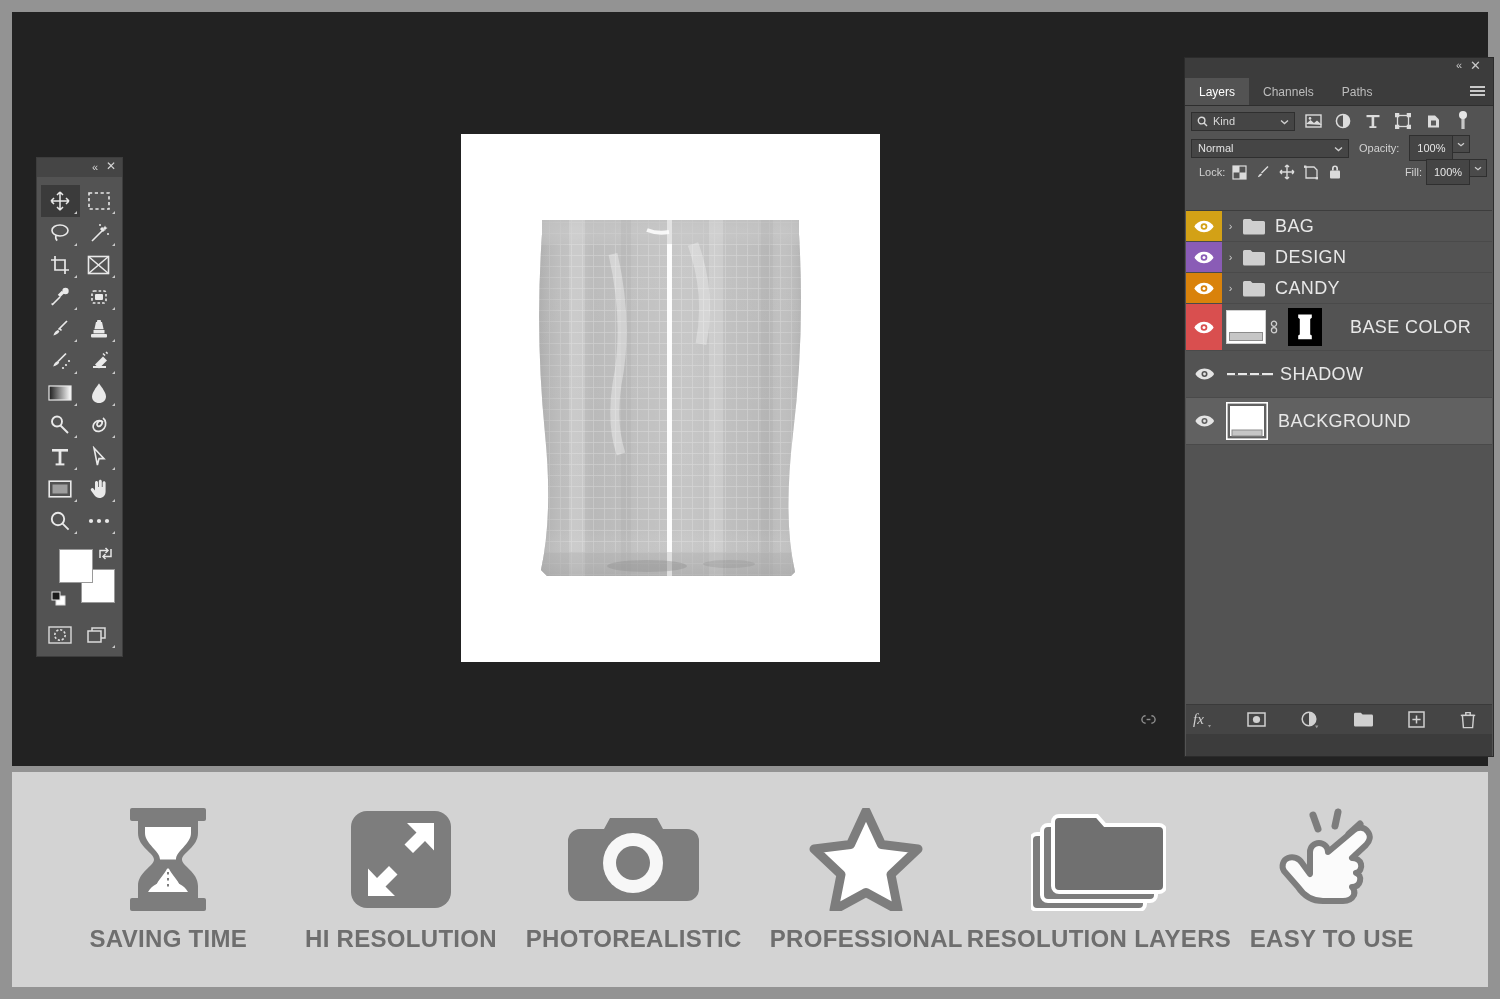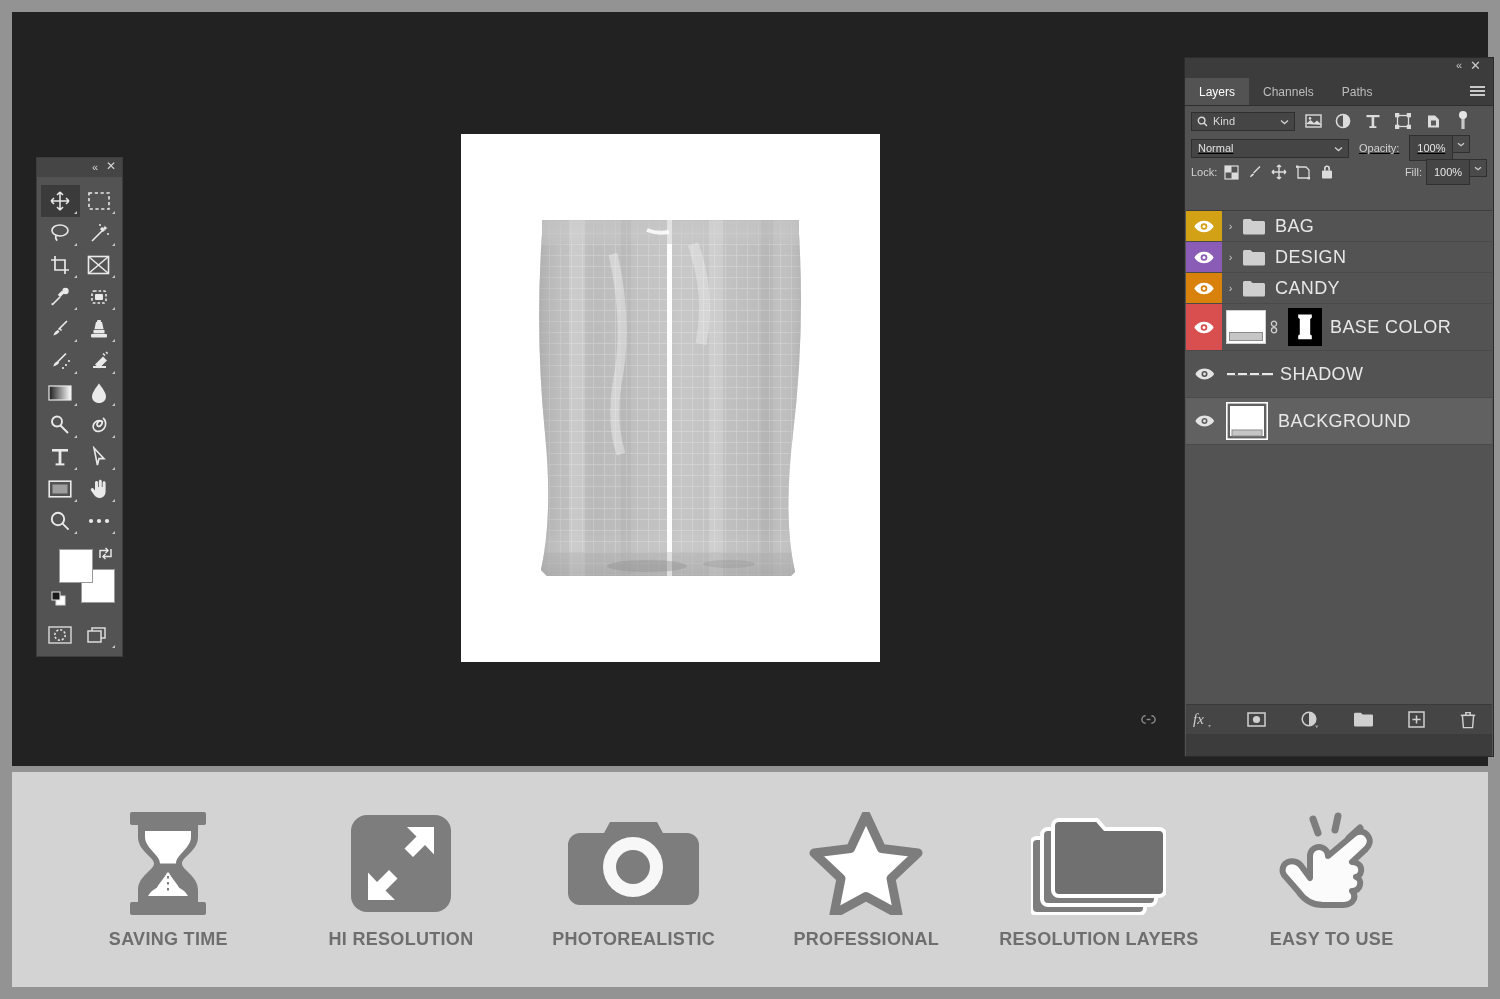--- a/index.html
+++ b/index.html
@@ -98,41 +98,41 @@
   .kind-select{
     width:104px; height:19px; background:#454545; border:1px solid #2f2f2f;
     display:flex; align-items:center; gap:5px; padding:0 5px;
     font-size:11px; color:#d8d8d8; cursor:pointer; position:relative;
   }
   .kind-select .caret{ position:absolute; right:5px; }
   .filt-ico{ width:24px; height:22px; display:flex; align-items:center;
              justify-content:center; cursor:pointer; }
 
   .lp-blend{
-    height:24px; display:flex; align-items:center; padding:0 6px; gap:10px;text-decoration:underline;
+    height:24px; display:flex; align-items:center; padding:0 6px; gap:10px;
   }
   .blend-select{
     width:158px; height:19px; background:#454545; border:1px solid #2f2f2f;
     display:flex; align-items:center; padding:0 6px; font-size:11px;
     color:#e2e2e2; cursor:pointer; position:relative;
   }
   .blend-select .caret{ position:absolute; right:5px; }
   .mini-label{ font-size:11px; color:#d2d2d2; }
   .numfield{
     width:44px; height:26px; background:#454545; border:1px solid #2f2f2f;
     font-size:11px; color:#e6e6e6; display:flex; align-items:center;
     justify-content:center; cursor:text;
   }
   .numcaret{
     width:17px; height:18px; border:1px solid #2f2f2f; border-left:none;
     background:#4a4a4a; display:flex; align-items:center; justify-content:center;
     cursor:pointer;
   }
   .lp-lock{
-    height:24px; display:flex; align-items:center; padding:0 6px; gap:4px;
+    height:24px; display:flex; align-items:center; padding:0 6px; gap:4px;margin-left:8px;
   }
   .lock-ico{ width:20px; height:20px; display:flex; align-items:center;
              justify-content:center; cursor:pointer; }
 
   
   .layer-list{
     position:absolute; left:1px; right:1px; top:104px;
     border-top:1px solid #3d3d3d; background:#535353;
   }
   .layer-row{
@@ -191,21 +191,21 @@
   .feature-bar{
     position:absolute; left:12px; top:772px; width:1476px; height:215px;
     background:#d3d3d3; display:flex; align-items:center; justify-content:space-around;
     padding:0 40px;
   }
   .feature{
     display:flex; flex-direction:column; align-items:center; gap:14px; width:215px;
   }
   .feature-ico{ height:105px; display:flex; align-items:flex-end; justify-content:center; }
   .feature-label{
-    font-size:18px; font-weight:bold; color:#6e6e6e; letter-spacing:.3px;
+    font-size:24px; font-weight:bold; color:#6e6e6e; letter-spacing:.3px;
     white-space:nowrap; text-align:center;
   }
 </style>
 </head>
 <body>
 
 <div id="root">
 
   <div class="workspace">
 
@@ -706,21 +706,21 @@
               <svg width="10" height="18" viewBox="0 0 10 18" fill="none" stroke="#cfcfcf" stroke-width="1.3">
                 <path d="M5 3.2a2.6 2.6 0 1 1 0 5.2 2.6 2.6 0 1 1 0-5.2z"></path>
                 <path d="M5 9.6a2.6 2.6 0 1 1 0 5.2 2.6 2.6 0 1 1 0-5.2z"></path>
               </svg>
             </span>
             <div class="mask-thumb">
               <svg width="20" height="28" viewBox="0 0 20 28">
                 <path d="M3.2 1.4h13.6v3.4l-1.6 1.2v15.4l1.6 1.2v3.6H3.2V22.6l1.6-1.2V6l-1.6-1.2z" fill="#ffffff"></path>
               </svg>
             </div>
-            <span class="layer-name" style="padding-left:8px">BASE COLOR</span>
+            <span class="layer-name" style="padding-left:28px">BASE COLOR</span>
           </div>
 
           <div class="layer-row tall">
             <span class="eye-plain">
               <svg width="19" height="12" viewBox="0 0 19 12">
                 <path d="M9.5 .6C5 .6 1.3 3.7.5 6c.8 2.3 4.5 5.4 9 5.4s8.7-3.1 9.5-5.4C18.2 3.7 14 .6 9.5 .6z" fill="#e4e4e4"></path>
                 <ellipse cx="9.5" cy="6" rx="3" ry="3" fill="#535353"></ellipse>
                 <circle cx="9.5" cy="6" r="1.4" fill="#e4e4e4"></circle>
               </svg>
             </span>

